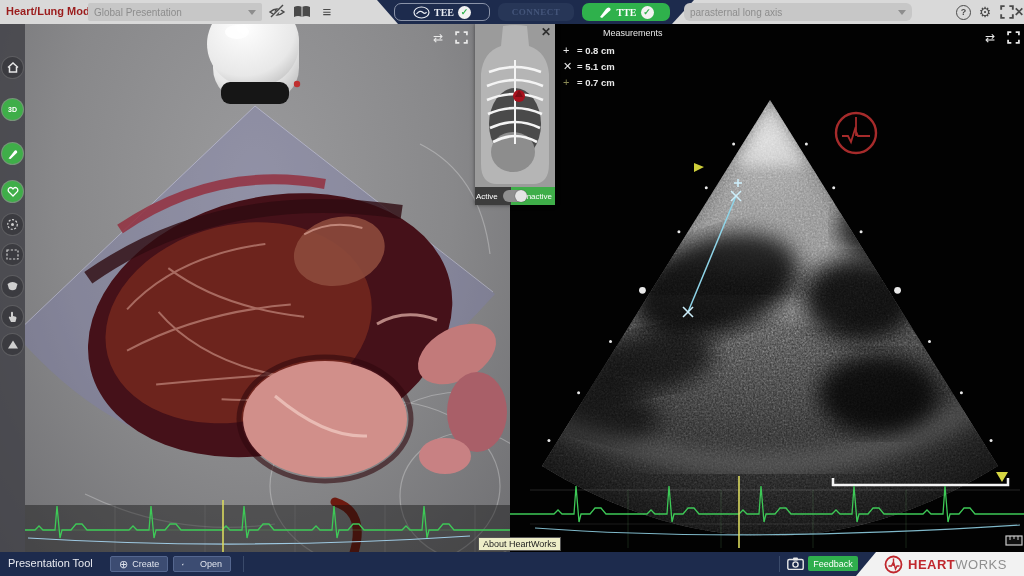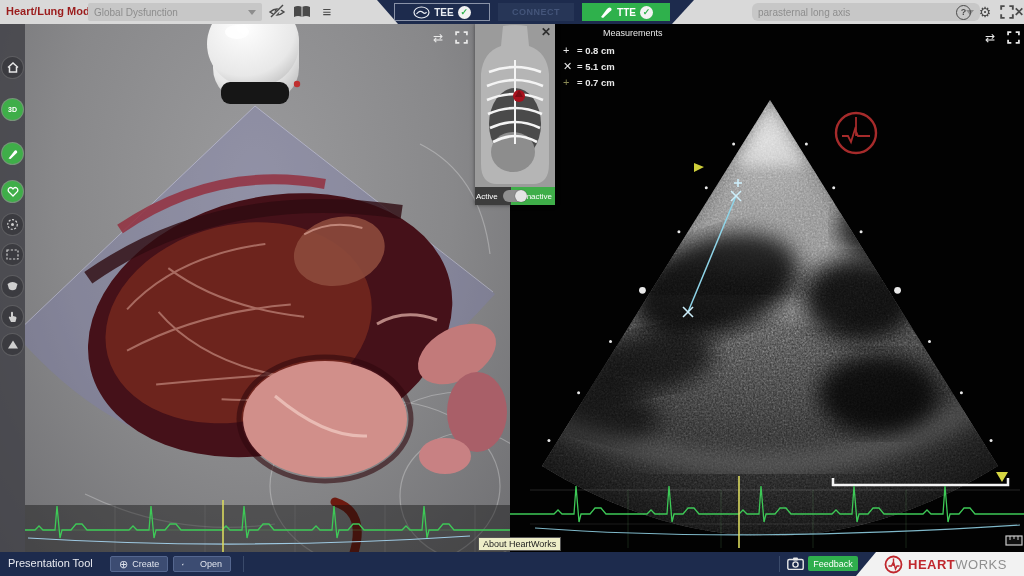--- a/index.html
+++ b/index.html
@@ -4,26 +4,26 @@
 <style>
   html,body{margin:0;padding:0;background:#222;}
   .stage{position:relative;width:1024px;height:576px;overflow:hidden;
          font-family:"Liberation Sans", sans-serif;background:#000;}
   
   .topbar{position:absolute;top:0;left:0;width:1024px;height:24px;background:#d9d9d9;z-index:40;}
   .model-label{position:absolute;left:6px;top:5px;font-size:11px;font-weight:bold;color:#9b1c1c;}
   .dropdown{position:absolute;top:3px;height:18px;background:#c7c7c7;border-radius:2px;
             display:flex;align-items:center;color:#8d8d8d;font-size:10px;padding:0 6px;box-sizing:border-box;}
   .dd1{left:88px;width:174px;}
-  .dd2{left:752px;width:228px;border-radius:6px;}
+  .dd2{left:684px;width:228px;border-radius:6px;}
   .dd-chev{margin-left:auto;width:0;height:0;border-left:4px solid transparent;border-right:4px solid transparent;border-top:5px solid #8d8d8d;}
   .tb-ic{position:absolute;top:4px;width:18px;height:16px;color:#4a4a4a;font-size:13px;line-height:16px;text-align:center;cursor:pointer;}
   .probe-tab{position:absolute;left:368px;top:0;width:332px;height:24px;background:#1d2b4d;
              clip-path:polygon(9px 0,326px 0,304px 24px,30px 24px);}
-  .pt-btn{position:absolute;top:3px;height:18px;border-radius:0;display:flex;align-items:center;justify-content:center;gap:4px;font-size:10px;font-weight:bold;box-sizing:border-box;cursor:pointer;}
+  .pt-btn{position:absolute;top:3px;height:18px;border-radius:7px;display:flex;align-items:center;justify-content:center;gap:4px;font-size:10px;font-weight:bold;box-sizing:border-box;cursor:pointer;font-family:Liberation Serif, serif;}
   .btn-tee{left:26px;width:96px;border:1px solid #8a93a8;color:#e9ecf2;background:transparent;}
   .btn-connect{left:130px;width:76px;background:#273657;color:#44557a;font-size:9px;letter-spacing:.5px;}
   .btn-tte{left:214px;width:88px;background:#2fb14c;color:#fff;}
   .chk{width:13px;height:13px;border-radius:50%;background:#f2f2f2;color:#2fb14c;font-size:9px;font-weight:bold;
        display:flex;align-items:center;justify-content:center;}
   .help-ic{position:absolute;left:956px;top:5px;width:13px;height:13px;border:1.4px solid #4a4a4a;border-radius:50%;
            color:#4a4a4a;font-size:9px;font-weight:bold;text-align:center;line-height:13px;cursor:pointer;}
   
   .main{position:absolute;top:24px;left:0;width:1024px;height:528px;}
   .left-panel{position:absolute;left:0;top:0;width:510px;height:528px;
@@ -69,21 +69,21 @@
 </style>
 </head>
 <body>
 
 <div class="stage">
 
   <div class="topbar">
     <span class="model-label">Heart/Lung Model</span>
 
     <div class="dropdown dd1">
-      <span>Global Dysfunction</span>
+      <span>Global Presentation</span>
       <span class="dd-chev"></span>
     </div>
 
     <div class="tb-ic" style="left:268px;">
       <svg class="fsvg" width="18" height="16" viewBox="0 0 18 16">
           <path d="M2,8 Q9,2 16,8 Q9,14 2,8 Z" fill="none" stroke="#4a4a4a" stroke-width="1.5"></path>
           <circle cx="9" cy="8" r="2.4" fill="#4a4a4a"></circle>
           <line x1="3" y1="14" x2="15" y2="2" stroke="#d9d9d9" stroke-width="3"></line>
           <line x1="3" y1="13" x2="15" y2="1" stroke="#4a4a4a" stroke-width="1.5"></line>
         </svg>

